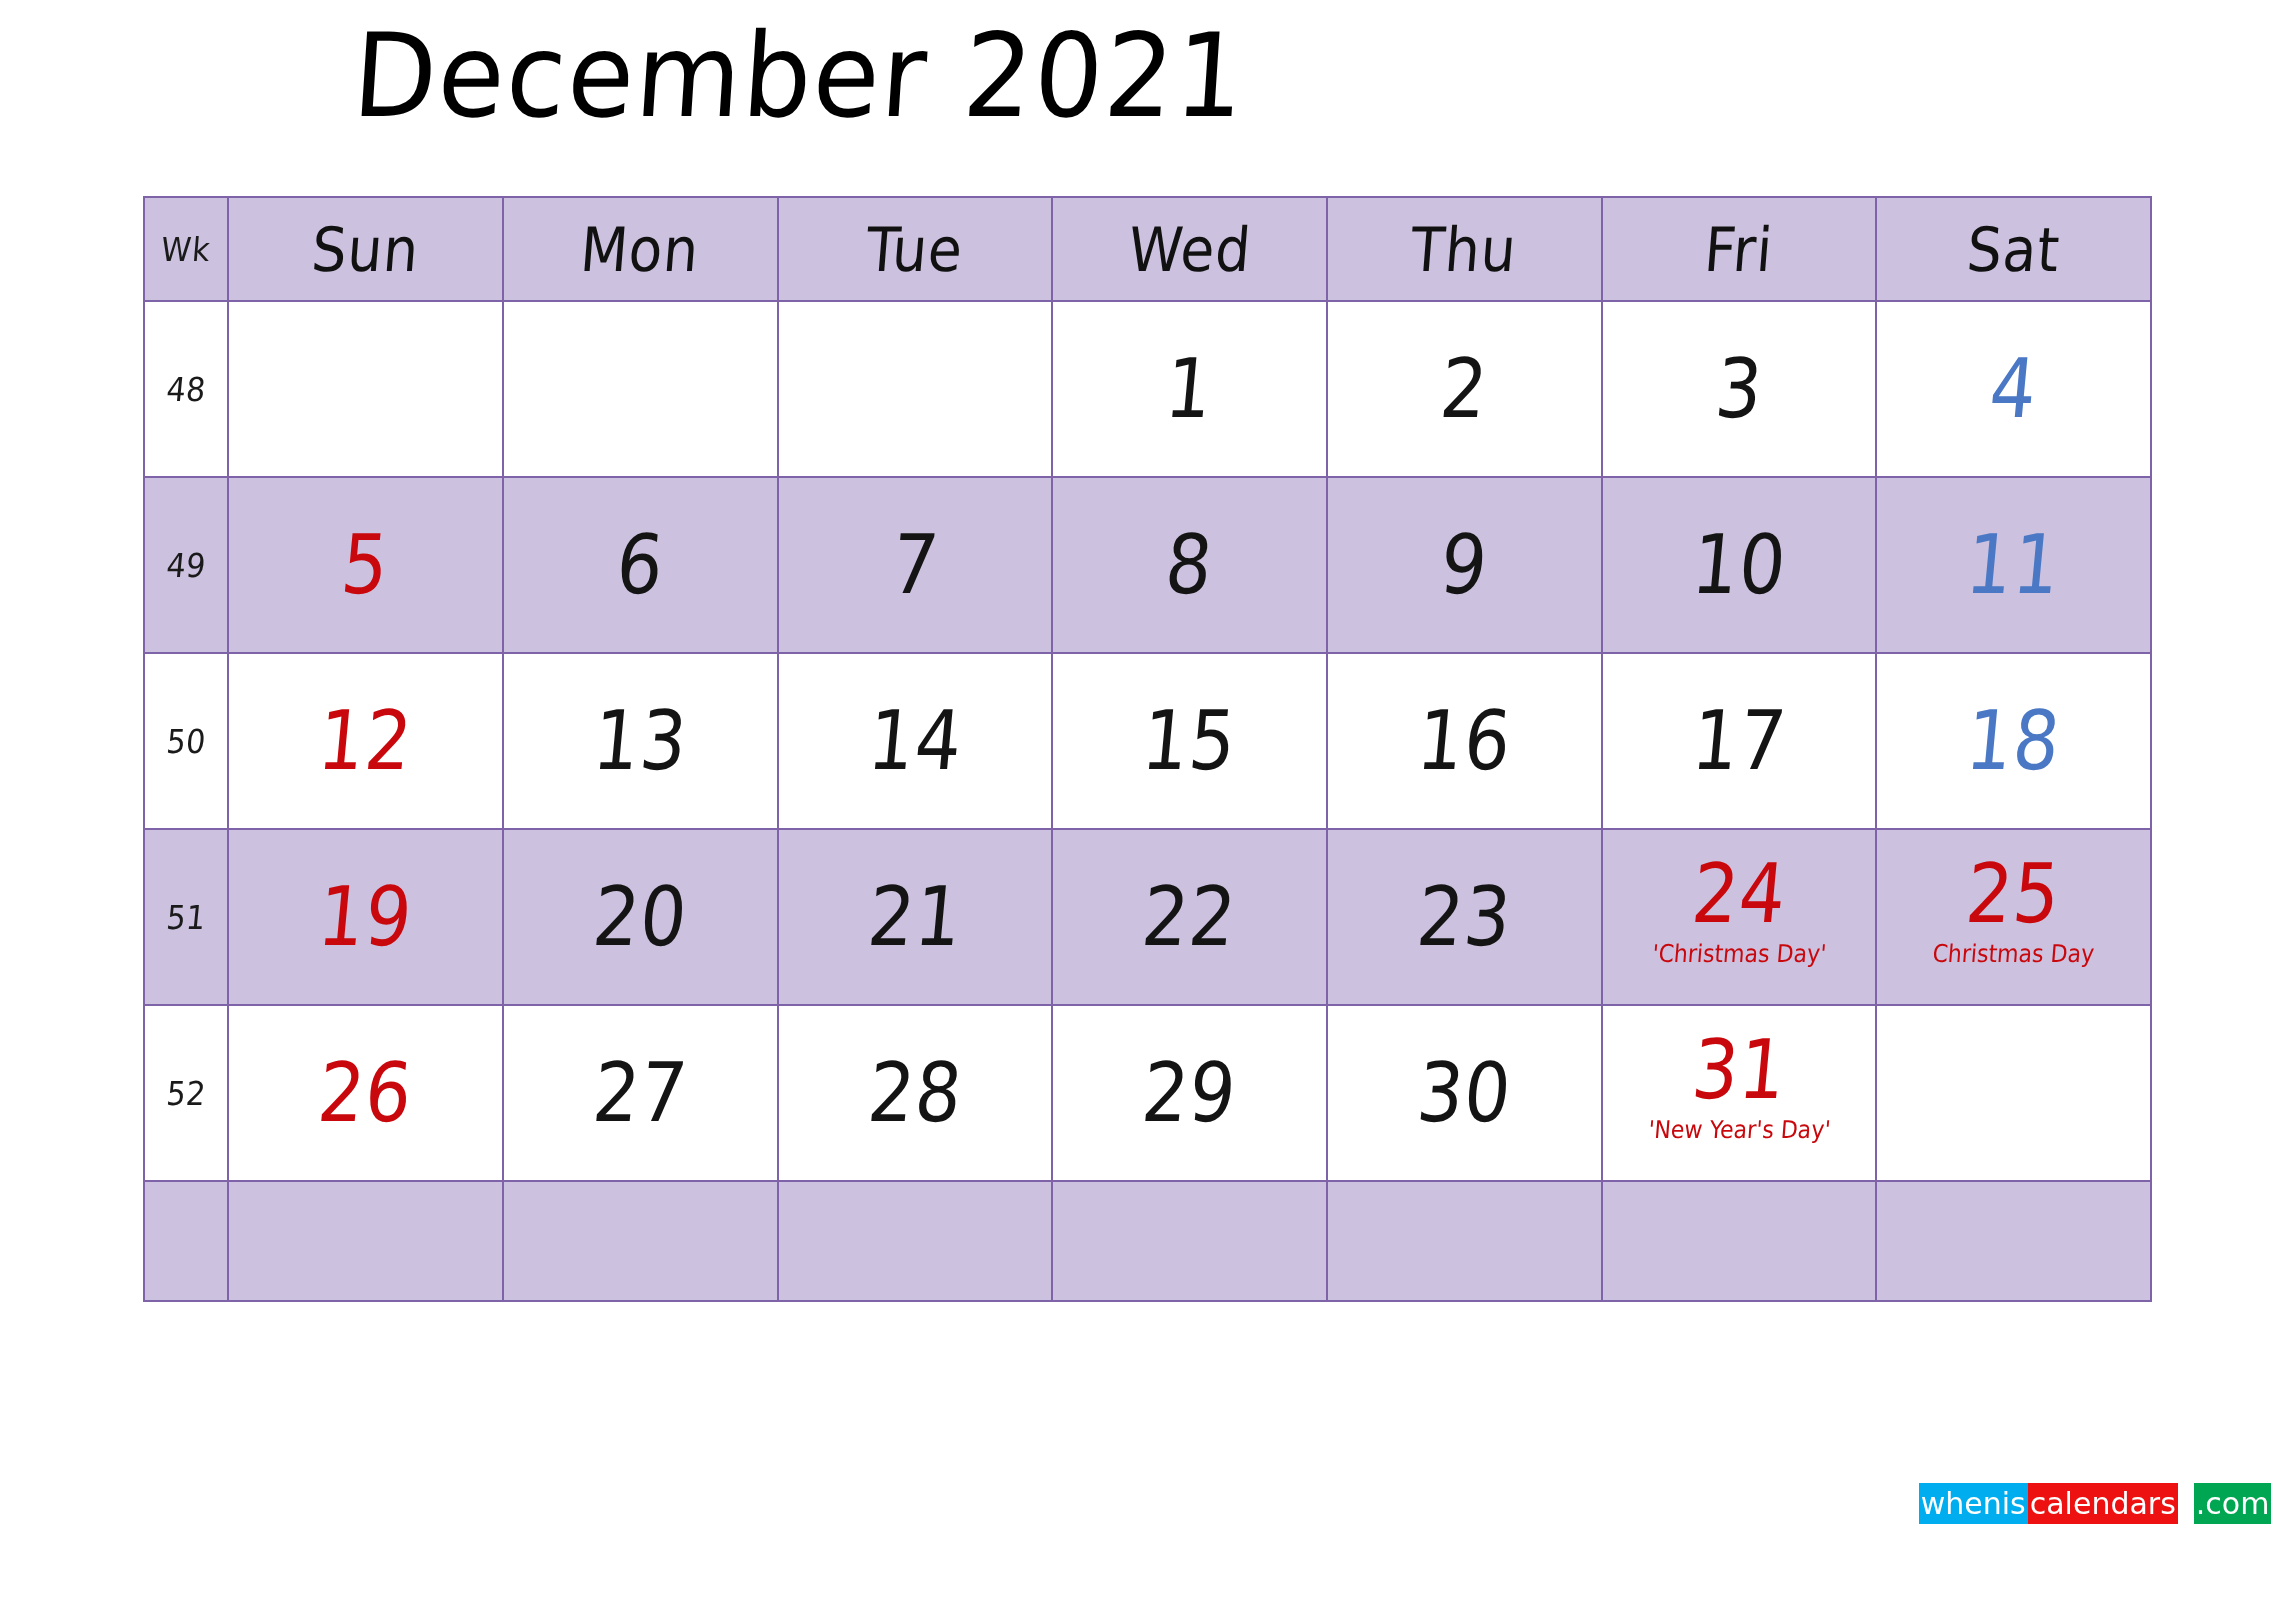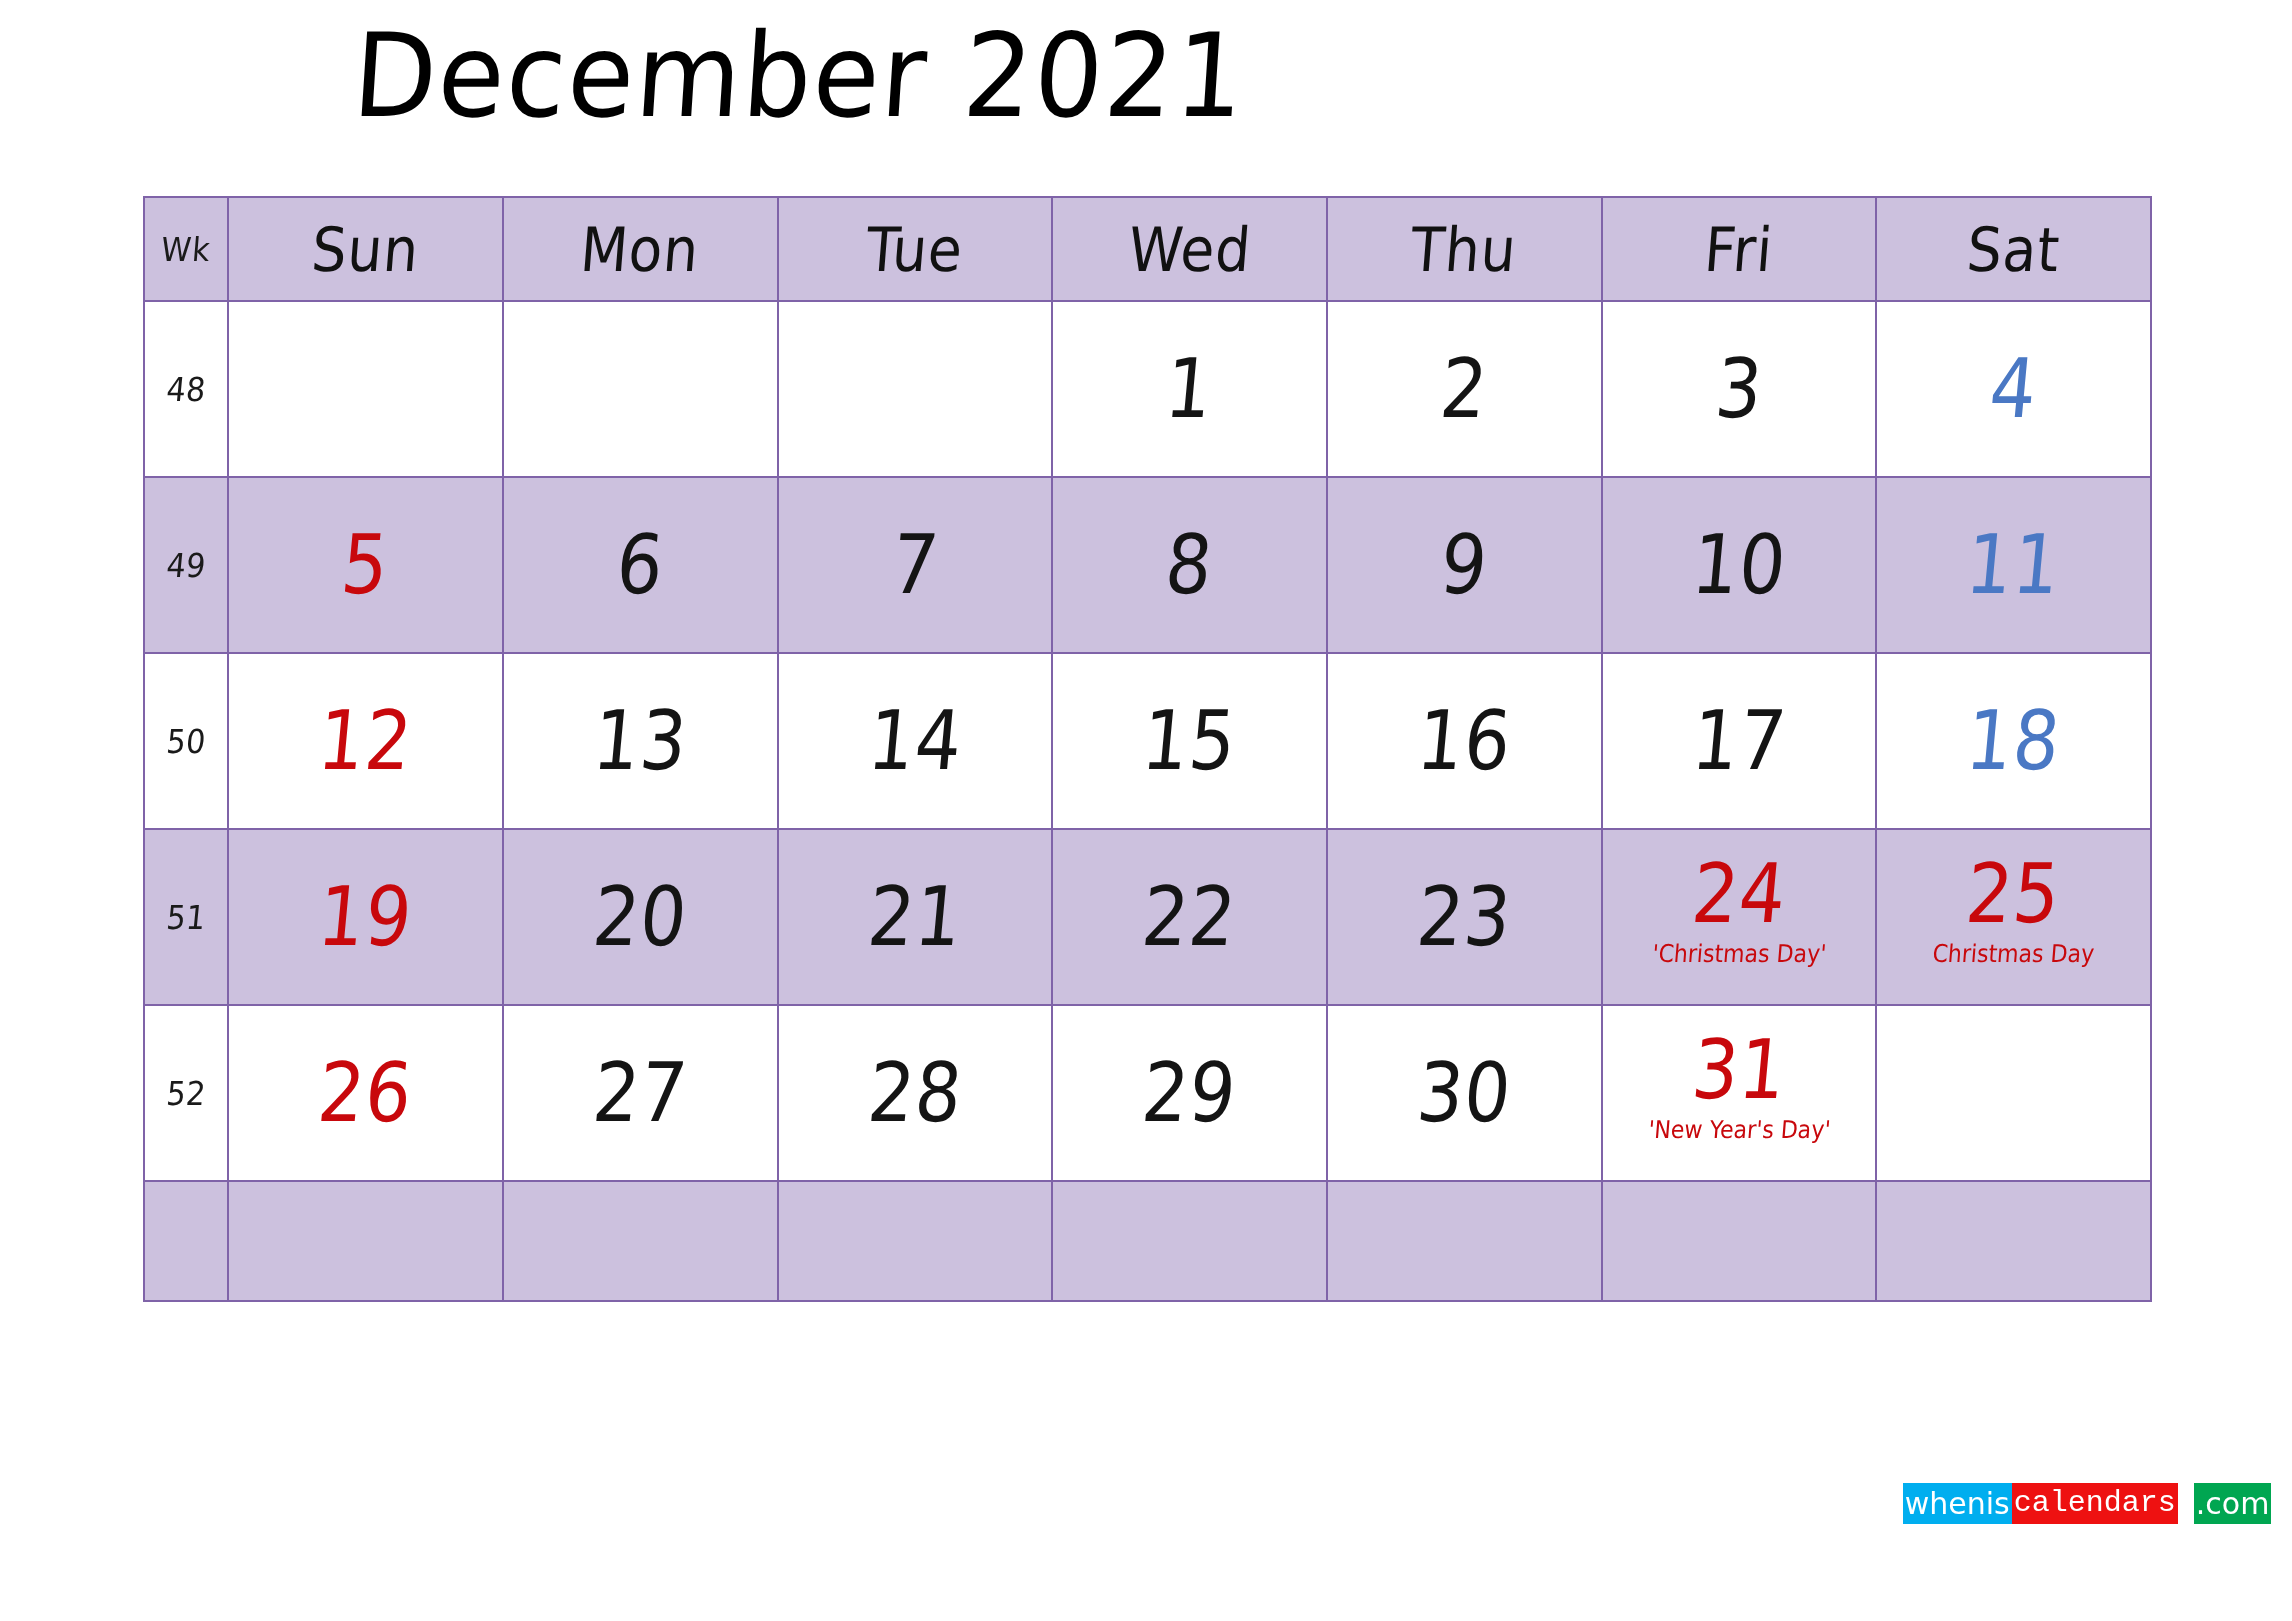--- a/index.html
+++ b/index.html
@@ -140,21 +140,21 @@
     line-height: 41px;
     font-weight: 400;
     color: #ffffff;
     letter-spacing: 0px;
   }
   #site-logo span {
     padding: 0 2px;
     display: inline-block;
   }
   .logo-blue  { background: #00aeef; }
-  .logo-red   { background: #ee1111; font-family: Liberation Mono, monospace; }
+  .logo-red   { background: #ee1111; }
   .logo-green { background: #00a651; margin-left: 16px; }
 </style>
 </head>
 <body>
 
 <div id="calendar-title">December 2021</div>
 
 <table id="calendar-table">
   <colgroup>
     <col class="wk-col">

